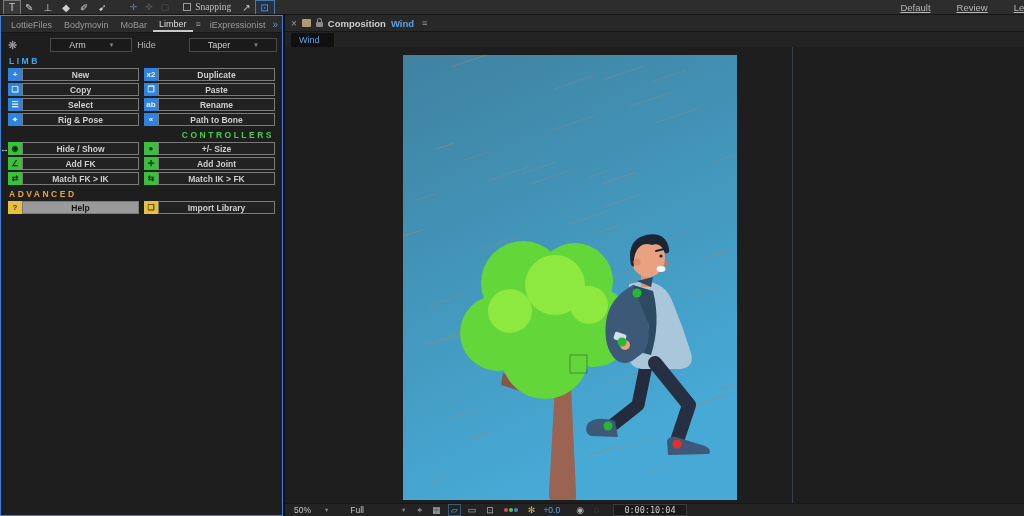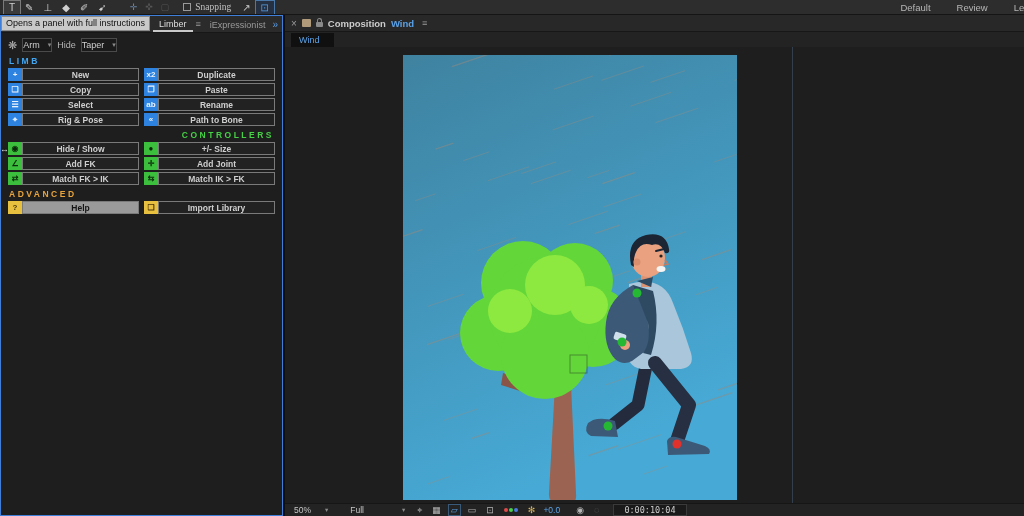--- a/index.html
+++ b/index.html
@@ -11,41 +11,41 @@
   .topbar { height:15px; background:#2d2d2d; border-bottom:1px solid #151515;
             display:flex; align-items:center; padding:0 4px; position:relative; overflow:hidden; }
   .tool { color:#cfcfcf; font-size:10px; line-height:13px; padding:0 5px; height:13px; display:inline-block; }
   .tool.selected { background:#3a3a3a; outline:1px solid #7a7a7a; }
   .tool-dim { font-size:9px; padding:0 4px; }
   .snap-wrap { display:flex; align-items:center; margin-left:10px;font-family:Liberation Serif, serif; }
   .checkbox { width:8px; height:8px; border:1px solid #9a9a9a; background:#2d2d2d; display:inline-block; margin-right:4px; }
   .snap-label { color:#c0c0c0; font-size:9.5px; }
   .bracket-tool { color:#5a9ae0; outline:1px solid #4a78a8; background:#253142; }
   .workspaces { position:absolute; right:-14px; top:0; height:15px; display:flex; align-items:center; gap:26px; }
-  .ws { color:#b5b5b5; font-size:9.5px; white-space:nowrap; }
+  .ws { color:#b5b5b5; font-size:9.5px; white-space:nowrap;text-decoration:underline; }
 
   
   .main { flex:1; display:flex; position:relative; }
 
   
   .left-panel { width:283px; background:#1e1e1e; border:1px solid #3f7fd9; position:relative;
                 display:flex; flex-direction:column; }
   .tab-row { height:17px; background:#2b2b2b; display:flex; align-items:center; padding:0 4px;
              border-bottom:1px solid #171717; }
   .ptab { color:#9a9a9a; font-size:9px; padding:2px 6px 1px; white-space:nowrap; }
   .ptab.active { color:#dedede; border-bottom:2px solid #c8c8c8; }
   .panel-menu { color:#9a9a9a; font-size:9px; padding:0 3px; }
   .chev2 { color:#5a9ae0; font-size:10px; margin-left:auto; }
   .tooltip { position:absolute; left:0; top:0; z-index:5; background:#c9c9c9; color:#111;
              font-size:9px; padding:1px 4px 2px; border:1px solid #8a8a8a; white-space:nowrap; }
   .panel-body { flex:1; padding:5px 7px; }
   .settings-row { display:flex; align-items:center; gap:5px; margin-bottom:4px; }
   .gear { color:#b0b0b0; font-size:11px; }
   .dd { background:#1a1a1a; border:1px solid #4a4a4a; color:#cfcfcf; font-size:9px;
-        padding:1px 0; display:flex; align-items:center; gap:8px; }
+        padding:1px 18px; display:flex; align-items:center; gap:24px;margin-left:28px; }
   .dd .ch { color:#8a8a8a; font-size:7px; }
   .type-label { color:#b5b5b5; font-size:9px; }
   .sec-head { font-size:8.5px; font-weight:bold; letter-spacing:2.5px; margin:4px 1px 2px; }
   .sec-limb { color:#41a5f0; }
   .sec-ctrl { color:#45d045;text-align:right; }
   .sec-adv  { color:#e8a43c; }
   .btn-grid { display:grid; grid-template-columns:1fr 1fr; gap:2px 5px; }
   .lbtn { display:flex; align-items:stretch; height:13px; cursor:pointer; }
   .chip { width:14px; display:flex; align-items:center; justify-content:center;
           font-size:8px; font-weight:bold; color:#0e2238; flex:none; }
@@ -117,21 +117,20 @@
       <span class="ws">Default</span>
       <span class="ws">Review</span>
       <span class="ws">Learn</span>
     </span>
   </div>
 
   <div class="main">
     <span class="cursor-glyph">↔</span>
 
     <div class="left-panel">
-      <div class="tooltip">Opens a panel with full instructions</div>
       <div class="tab-row">
         <span class="ptab">LottieFiles</span>
         <span class="ptab">Bodymovin</span>
         <span class="ptab">MoBar</span>
         <span class="ptab active">Limber</span>
         <span class="panel-menu">≡</span>
         <span class="ptab">iExpressionist</span>
         <span class="chev2">»</span>
       </div>
       <div class="panel-body">

